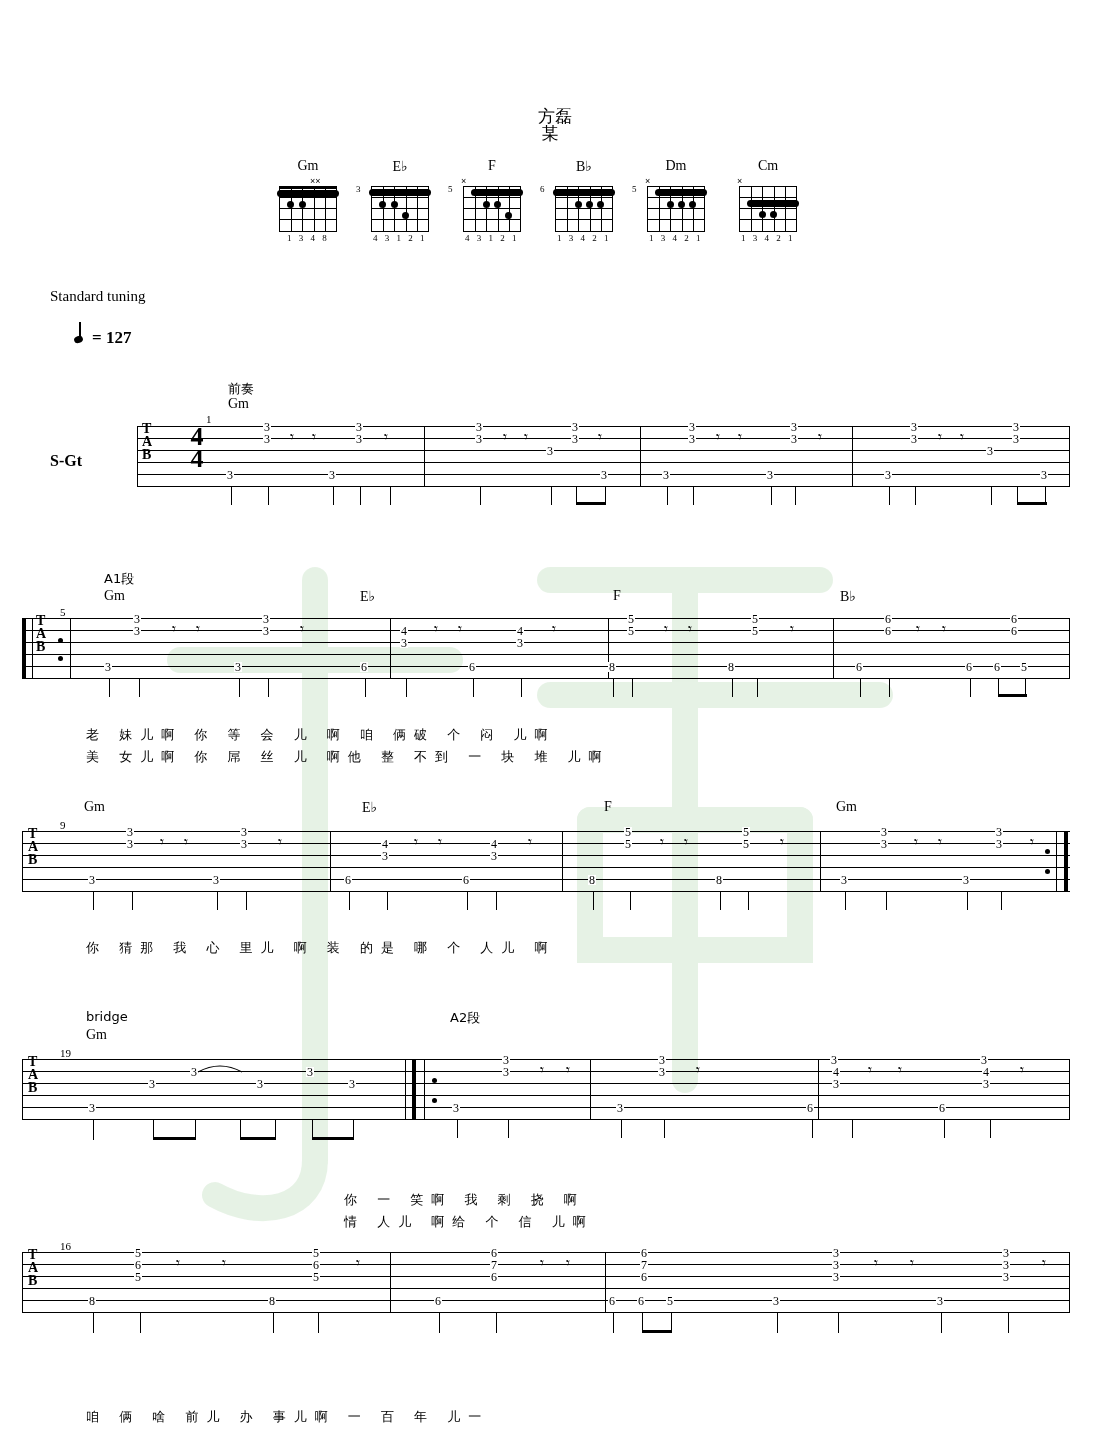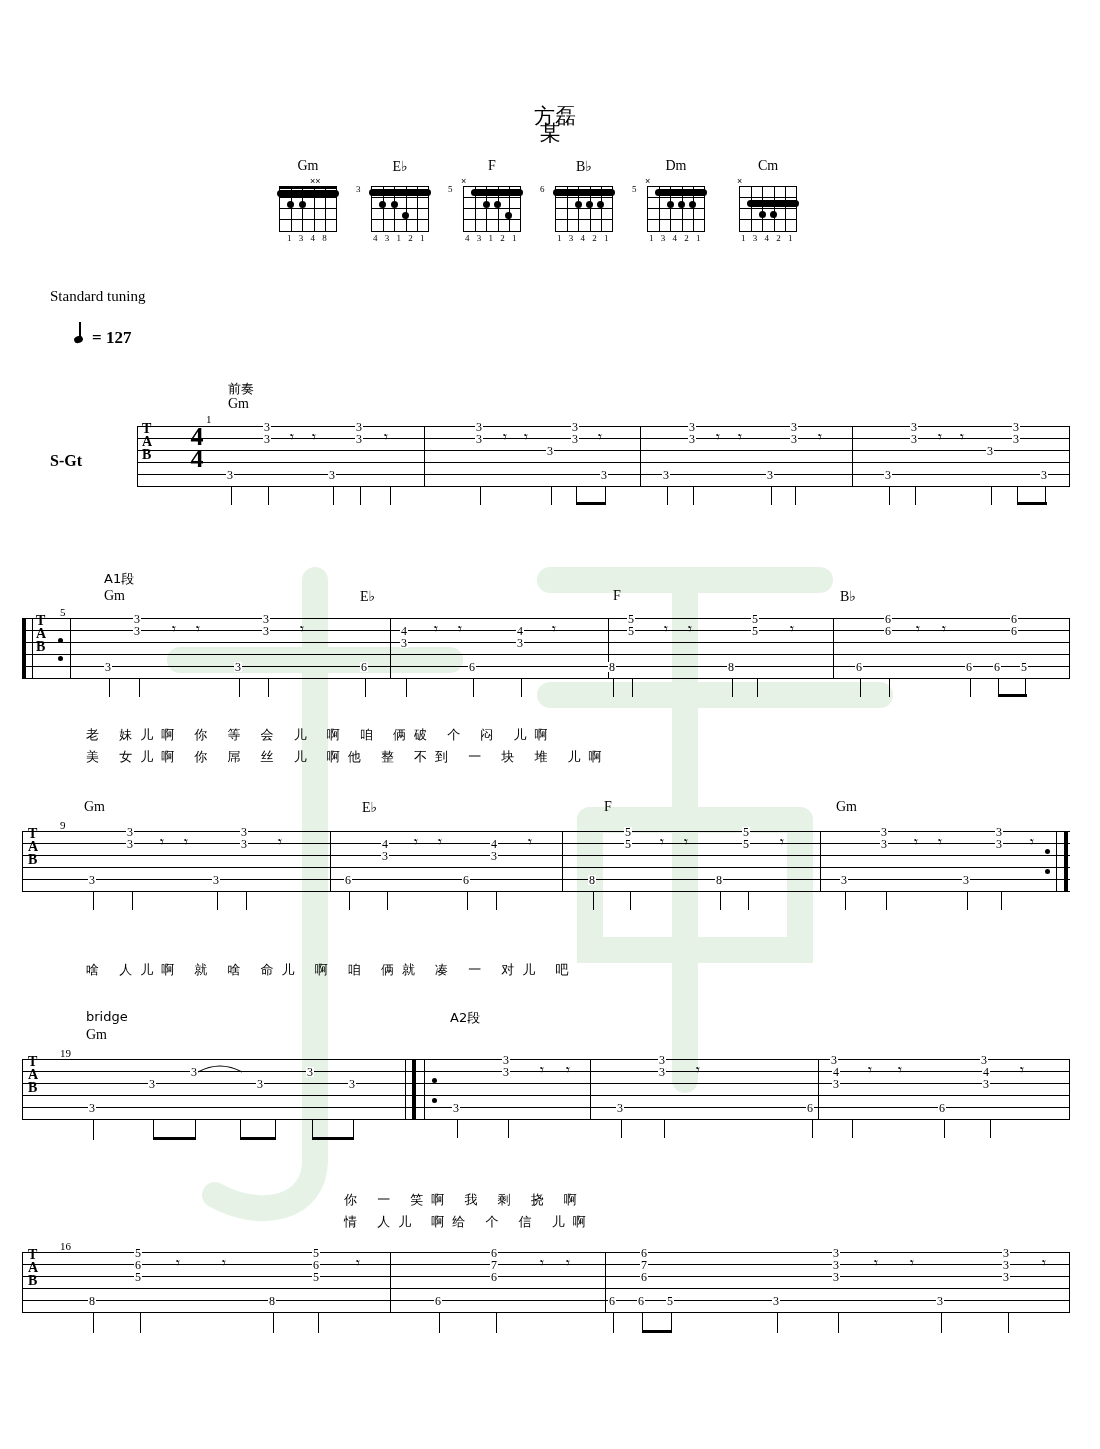--- a/index.html
+++ b/index.html
@@ -28,21 +28,21 @@
     position:absolute;top:46px;left:0;width:1100px;
     text-align:center;
     font-size:44px;
     letter-spacing:2px;
     font-family:"DejaVu Sans", sans-serif;
     font-weight:400;
   }
   .composer{
     position:absolute;top:108px;left:0;width:1100px;
     text-align:center;
-    font-size:21px;
+    font-size:17px;
     font-family:"DejaVu Sans", sans-serif;
   }
   .composer div{line-height:17px;}
   .composer .c1{margin-left:10px;}
   .composer .c2{margin-left:0px;}
 
   
   .chordrow{
     position:absolute;top:158px;left:262px;
     width:560px;height:100px;
@@ -588,21 +588,21 @@
     <div class="stem" style="left:496px;top:97px;height:18px;"></div>
     <div class="stem" style="left:593px;top:97px;height:18px;"></div>
     <div class="stem" style="left:630px;top:97px;height:18px;"></div>
     <div class="stem" style="left:720px;top:97px;height:18px;"></div>
     <div class="stem" style="left:748px;top:97px;height:18px;"></div>
     <div class="stem" style="left:845px;top:97px;height:18px;"></div>
     <div class="stem" style="left:886px;top:97px;height:18px;"></div>
     <div class="stem" style="left:967px;top:97px;height:18px;"></div>
     <div class="stem" style="left:1001px;top:97px;height:18px;"></div>
 
-    <div class="lyric" style="left:86px;top:166px;letter-spacing:8px;">啥  人儿啊        就        啥  命儿        啊        咱  俩就      凑  一      对儿  吧</div>
+    <div class="lyric" style="left:86px;top:144px;letter-spacing:8px;">你  猜那          我        心  里儿        啊        装  的是      哪  个      人儿  啊</div>
   </div>
 
   <div class="system" style="left:0;top:1005px;width:1100px;height:240px;">
     <div class="sect" style="left:86px;top:4px;">bridge</div>
     <div class="chordlbl" style="left:86px;top:22px;">Gm</div>
     <div class="sect" style="left:450px;top:4px;">A2段</div>
     <div class="measnum" style="left:60px;top:42px;">19</div>
 
     <div class="line" style="left:22px;top:54px;width:1048px;"></div>
     <div class="line" style="left:22px;top:66px;width:1048px;"></div>
@@ -748,15 +748,16 @@
     <div class="stem" style="left:496px;top:85px;height:20px;"></div>
     <div class="stem" style="left:613px;top:85px;height:20px;"></div>
     <div class="stem" style="left:642px;top:85px;height:20px;"></div>
     <div class="stem" style="left:671px;top:85px;height:20px;"></div>
     <div class="beam" style="left:642px;top:102px;width:30px;"></div>
     <div class="stem" style="left:777px;top:85px;height:20px;"></div>
     <div class="stem" style="left:838px;top:85px;height:20px;"></div>
     <div class="stem" style="left:941px;top:85px;height:20px;"></div>
     <div class="stem" style="left:1008px;top:85px;height:20px;"></div>
 
+    <div class="lyric" style="left:86px;top:180px;letter-spacing:8px;">咱    俩        啥  前儿      办  事儿啊        一    百    年        儿一</div>
   </div>
 
 </div>
 
 </body></html>

